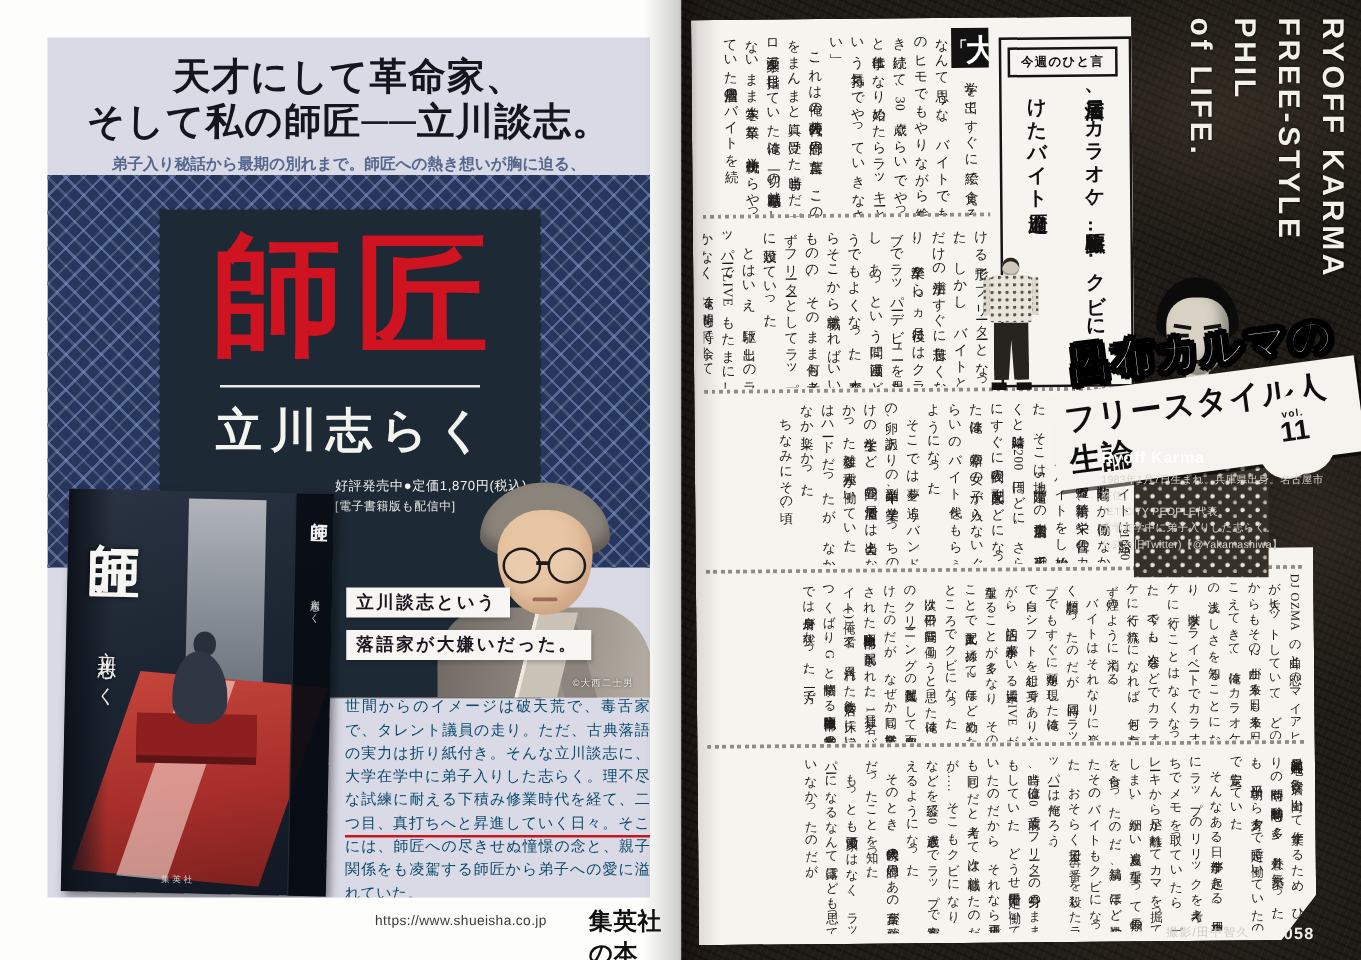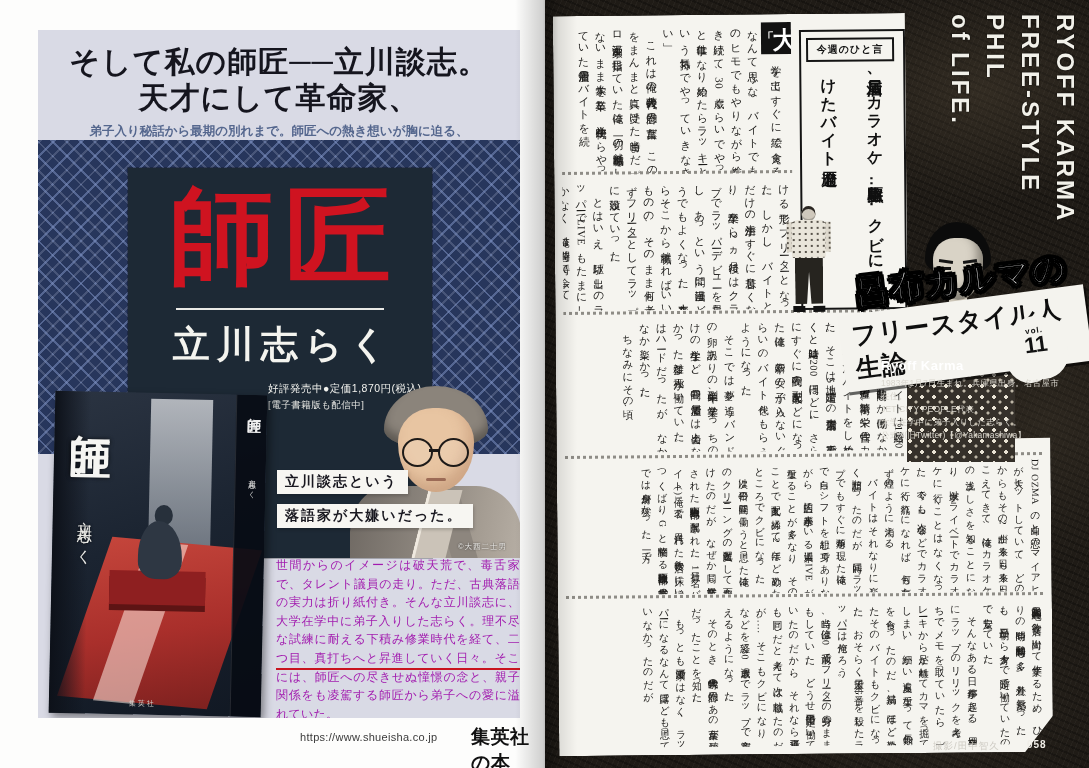--- a/index.html
+++ b/index.html
@@ -79,21 +79,21 @@
   .ps-lapel2{position:absolute;left:92px;top:104px;width:26px;height:68px;background:#8d867e;
             transform:skew(16deg);}
   #photo-credit{left:420px;top:512px;color:#f0efec;font-size:7.5px;letter-spacing:1px;
                 text-shadow:0 0 2px rgba(0,0,0,.8);}
 
   .quote-strip{background:#f7f6f2;color:#191820;font-weight:600;padding:3px 10px 3px 8px;
                font-size:14px;letter-spacing:2px;box-shadow:1px 2px 3px rgba(0,0,0,.18);}
   #quote1{left:239px;top:440px;}
   #quote2{left:239px;top:474px;text-align:center;}
 
-  #lp-body{left:238px;top:526px;width:244px;color:#a21caf;font-size:12px;line-height:18.6px;
+  #lp-body{left:238px;top:526px;width:244px;color:#0c4a6e;font-size:12px;line-height:18.6px;
            text-align:justify;letter-spacing:.2px;}
   #red-rule{left:238px;top:638px;width:244px;height:2px;background:#c8141f;}
   #lp-bio{left:238px;top:646px;width:244px;color:#22222a;font-size:9px;line-height:13.5px;}
   #lp-url{left:300px;top:731px;color:#3a3a3a;font-size:11px;letter-spacing:.3px;}
   #lp-logo{left:471px;top:724px;color:#111;font-size:19px;font-weight:800;letter-spacing:.5px;}
 
   
   #right-page{left:545px;top:0;width:544px;height:768px;background:#1f1b16;
     background-image:
       radial-gradient(240px 160px at 80% 12%, rgba(90,78,60,.35), transparent 70%),
@@ -177,37 +177,37 @@
              transform:rotate(-8deg);text-align:center;color:#111;
              box-shadow:6px 10px 0 -4px #f4f3ee, -8px 14px 0 -6px #f4f3ee;}
   #vol-label{display:block;font-size:8px;font-weight:800;margin-top:10px;letter-spacing:1px;}
   #vol-num{display:block;font-size:22px;font-weight:800;line-height:20px;}
 
   #profile{left:336px;top:358px;width:186px;color:#e8e6e0;}
   #profile-name{font-size:13px;font-weight:800;color:#fff;margin-bottom:4px;letter-spacing:.5px;}
   .profile-line{font-size:8.5px;line-height:13px;color:#d8d5cd;letter-spacing:.2px;}
 
   #photo-caption{left:388px;top:740px;color:#cfccc4;font-size:9.5px;letter-spacing:1px;}
-  #page-number{left:482px;top:739px;color:#f0eee8;font-size:10px;font-weight:700;letter-spacing:1px;}
+  #page-number{left:482px;top:739px;color:#f0eee8;font-size:13px;font-weight:700;letter-spacing:1px;}
 
   
   #gutter{left:515px;top:0;width:62px;height:768px;pointer-events:none;
           background:linear-gradient(90deg,rgba(0,0,0,0) 0%,rgba(0,0,0,.18) 45%,rgba(0,0,0,.32) 52%,rgba(0,0,0,.10) 70%,rgba(0,0,0,0) 100%);}
 </style>
 </head>
 <body>
 
 <div id="stage">
 
   <div id="left-page" class="abs">
     <div id="ad-panel" class="abs">
 
       <div id="lp-headline" class="abs serif">
+        <div>天才にして革命家、</div>
         <div>そして私の師匠──立川談志。</div>
-        <div>天才にして革命家、</div>
       </div>
       <div id="lp-subhead" class="abs">
         <div>弟子入り秘話から最期の別れまで。師匠への熱き想いが胸に迫る、</div>
         <div>人気落語家の自伝的エッセイ決定版!</div>
       </div>
 
       <div id="pattern-band" class="abs"></div>
 
       <div id="navy-panel" class="abs">
         <div id="big-title" class="abs serif">師匠</div>

